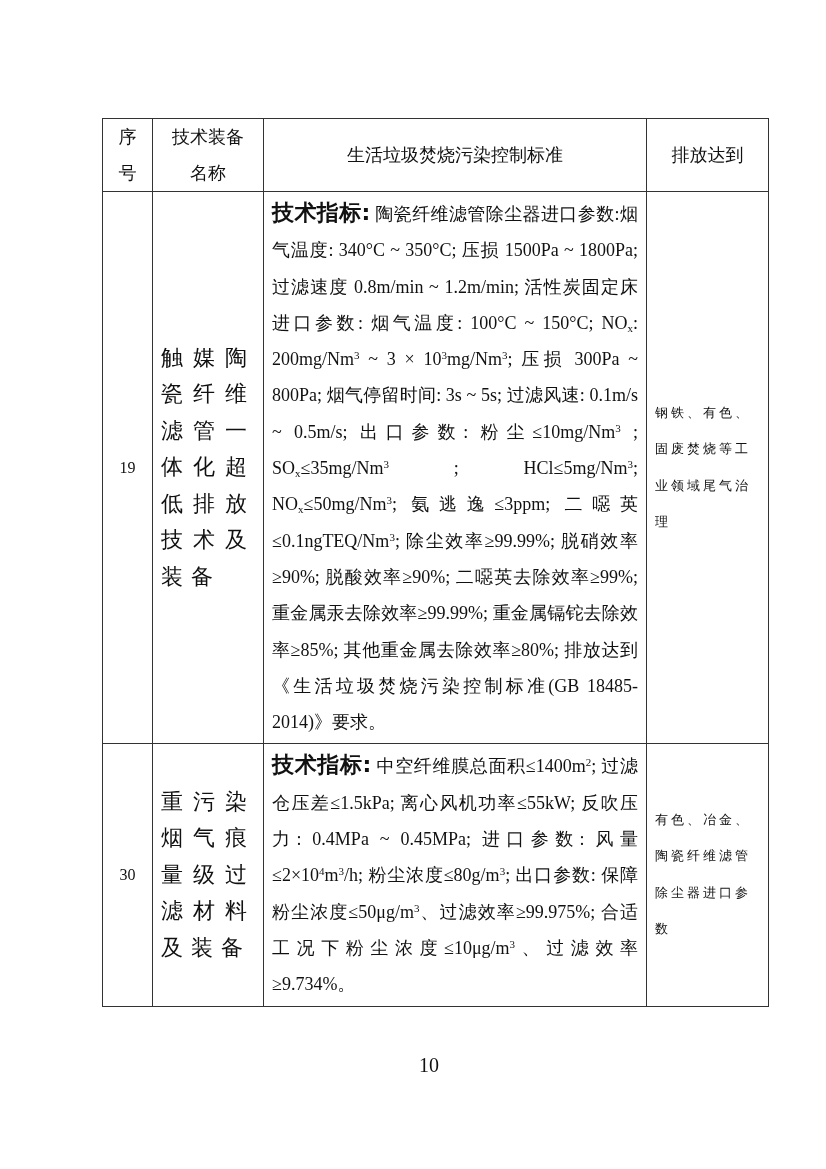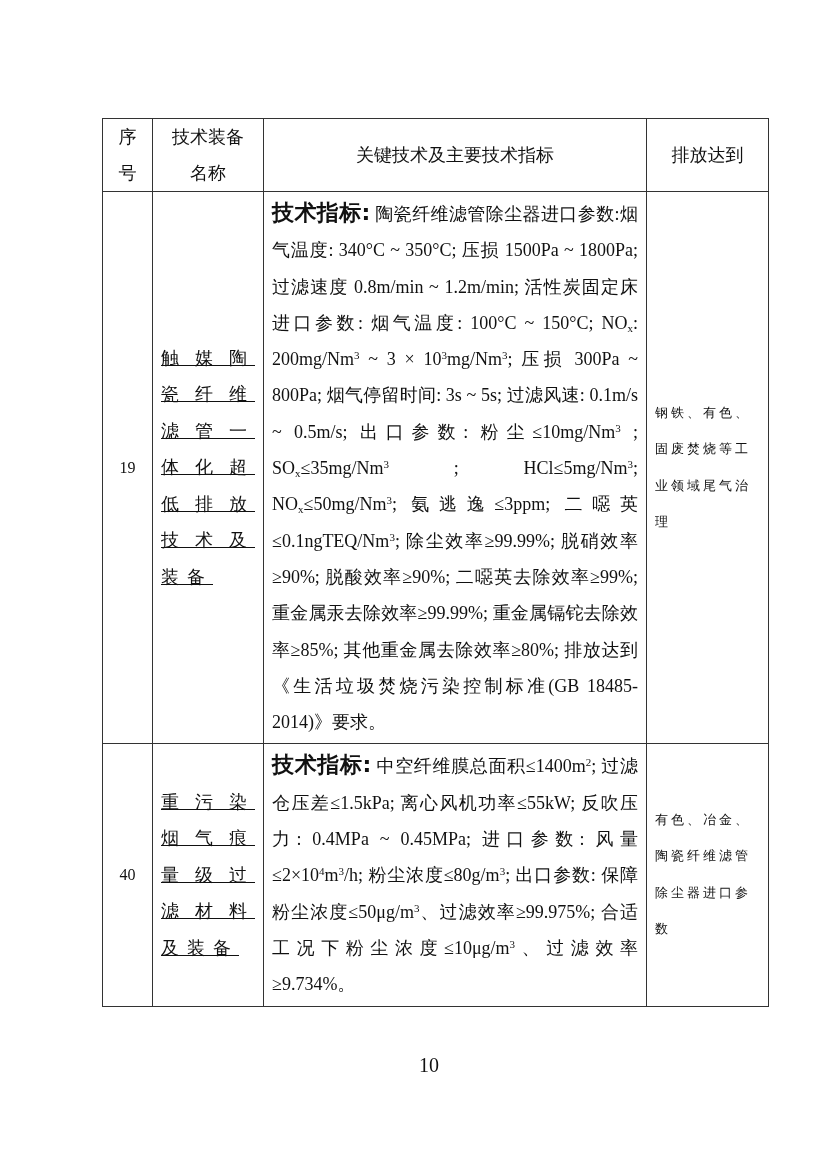--- a/index.html
+++ b/index.html
@@ -4,22 +4,22 @@
 <style>
   html, body { margin: 0; padding: 0; background: #ffffff; }
   body { width: 826px; height: 1169px; position: relative; overflow: hidden;
          font-family: "Liberation Serif", "DejaVu Serif", serif; color: #111; }
   table.main { position: absolute; left: 102px; top: 118px; border-collapse: collapse;
                table-layout: fixed; width: 666px; }
   table.main td, table.main th { border: 1.3px solid #333; vertical-align: middle; padding: 0; }
   col.c1 { width: 50px; } col.c2 { width: 111px; } col.c3 { width: 383px; } col.c4 { width: 122px; }
   .hdr { font-size: 18px; font-weight: normal; text-align: center; line-height: 36px; height: 72px; }
   .num { text-align: center; font-size: 16px; }
-  .name { font-size: 18px; line-height: 36.5px; padding: 0 8px 0 8px !important;
-          text-align: justify; text-align-last: left; letter-spacing: 8px; text-decoration: underline; }
+  .name { font-size: 22px; line-height: 36.5px; padding: 0 8px 0 8px !important;
+          text-align: justify; text-align-last: left; letter-spacing: 8px; }
   .tech { font-size: 18px; line-height: 36.3px; padding: 3px 8px 3px 8px !important;
           text-align: justify; vertical-align: top !important; }
   .tech b { font-weight: bold; font-family: "DejaVu Sans", "Liberation Sans", sans-serif; font-size: 22px; }
   .scope { font-size: 13px; line-height: 36.5px; padding: 0 6px 0 8px !important; letter-spacing: 3px; }
   .row19 { height: 534px; }
   .row20 { height: 251px; }
   sup { font-size: 11px; vertical-align: 6px; line-height: 0; }
   sub { font-size: 11px; vertical-align: -3px; line-height: 0; }
   .pagenum { position: absolute; left: 0; width: 826px; top: 1054px; text-align: center; font-size: 20px; margin-left: 16px; }
 </style>
@@ -36,33 +36,33 @@
   <tbody>
       <tr>
     <th class="hdr">
       <span>序</span><br>
       <span>号</span>
     </th>
     <th class="hdr">
       <span>技术装备</span><br>
       <span>名称</span>
     </th>
-    <th class="hdr">关键技术及主要技术指标</th>
+    <th class="hdr">生活垃圾焚烧污染控制标准</th>
     <th class="hdr">排放达到</th>
   </tr>
 
   <tr class="row19">
     <td class="num">19</td>
     <td class="name">触媒陶瓷纤维滤管一体化超低排放技术及装备</td>
     <td class="tech"><b>技术指标:</b><span> 陶瓷纤维滤管除尘器进口参数:烟气温度: 340°C ~ 350°C; 压损 1500Pa ~ 1800Pa; 过滤速度 0.8m/min ~ 1.2m/min; 活性炭固定床进口参数: 烟气温度: 100°C ~ 150°C; NO</span><sub>x</sub><span>: 200mg/Nm</span><sup>3</sup><span> ~ 3 × 10</span><sup>3</sup><span>mg/Nm</span><sup>3</sup><span>; 压损 300Pa ~ 800Pa; 烟气停留时间: 3s ~ 5s; 过滤风速: 0.1m/s ~ 0.5m/s; 出口参数: 粉尘≤10mg/Nm</span><sup>3</sup><span> ; SO</span><sub>x</sub><span>≤35mg/Nm</span><sup>3</sup><span> ; HCl≤5mg/Nm</span><sup>3</sup><span>; NO</span><sub>x</sub><span>≤50mg/Nm</span><sup>3</sup><span>; 氨逃逸≤3ppm; 二噁英≤0.1ngTEQ/Nm</span><sup>3</sup><span>; 除尘效率≥99.99%; 脱硝效率≥90%; 脱酸效率≥90%; 二噁英去除效率≥99%; 重金属汞去除效率≥99.99%; 重金属镉铊去除效率≥85%; 其他重金属去除效率≥80%; 排放达到《生活垃圾焚烧污染控制标准(GB 18485-2014)》要求。</span></td>
     <td class="scope">钢铁、有色、固废焚烧等工业领域尾气治理</td>
   </tr>
 
   <tr class="row20">
-    <td class="num">40</td>
+    <td class="num">30</td>
     <td class="name">重污染烟气痕量级过滤材料及装备</td>
     <td class="tech"><b>技术指标:</b><span> 中空纤维膜总面积≤1400m</span><sup>2</sup><span>; 过滤仓压差≤1.5kPa; 离心风机功率≤55kW; 反吹压力: 0.4MPa ~ 0.45MPa; 进口参数: 风量≤2×10</span><sup>4</sup><span>m</span><sup>3</sup><span>/h; 粉尘浓度≤80g/m</span><sup>3</sup><span>; 出口参数: 保障粉尘浓度≤50μg/m</span><sup>3</sup><span>、过滤效率≥99.975%; 合适工况下粉尘浓度≤10μg/m</span><sup>3</sup><span>、过滤效率≥9.734%。</span></td>
     <td class="scope">有色、冶金、陶瓷纤维滤管除尘器进口参数</td>
   </tr>
 </tbody>
   </table>
 
 <div class="pagenum">10</div>
 
 </body></html>

